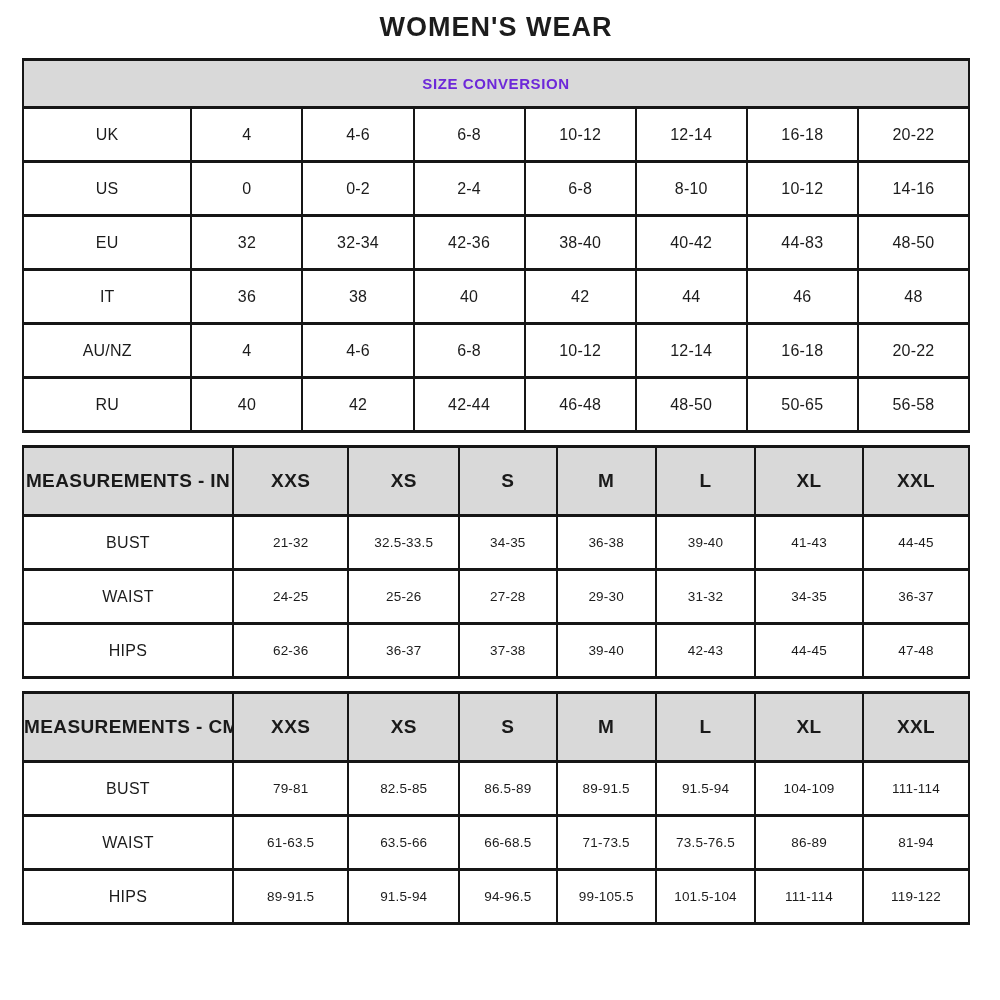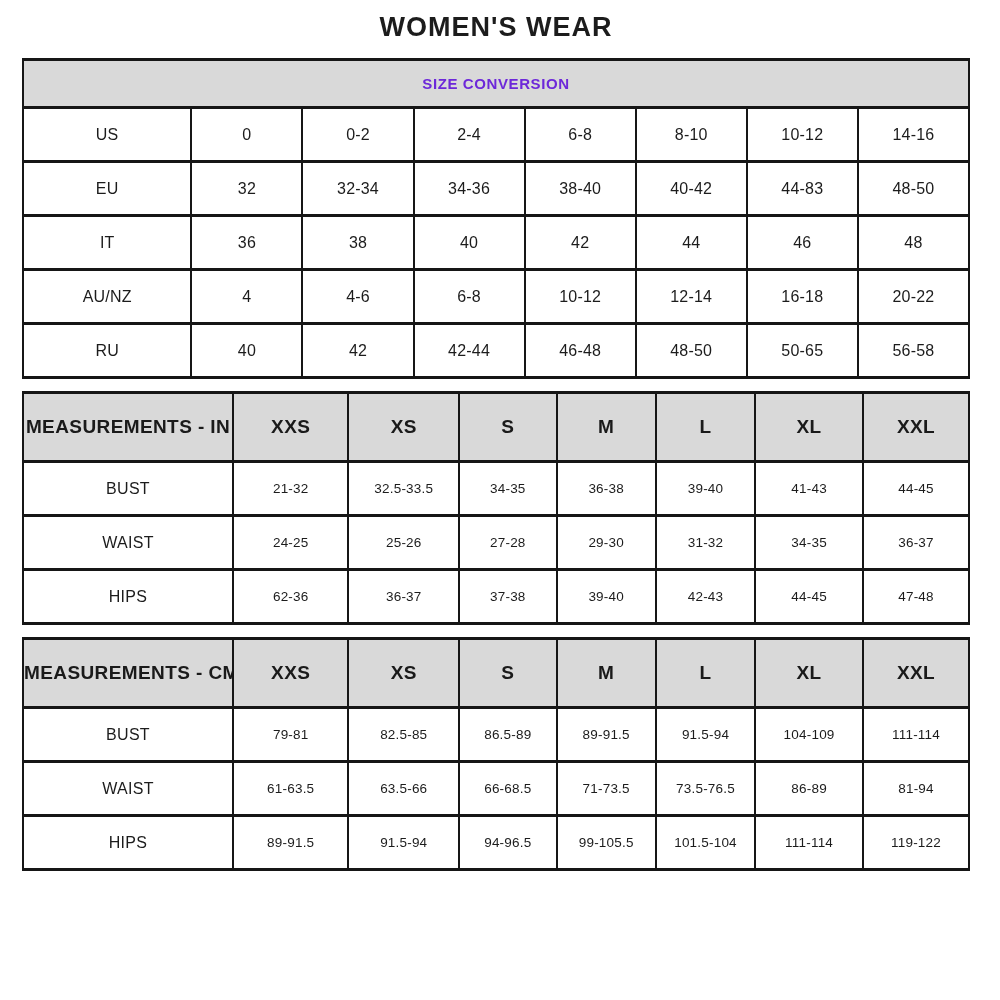--- a/index.html
+++ b/index.html
@@ -81,34 +81,44 @@
         <col style="width:11.743%">
       <col style="width:11.742%">
     </colgroup>
     <thead>
       <tr>
         <th class="banner" colspan="8">SIZE CONVERSION</th>
       </tr>
     </thead>
     <tbody>
         <tr>
+          <td class="label">UK</td>
+          <td class="val">4</td>
+          <td class="val">4-6</td>
+          <td class="val">6-8</td>
+          <td class="val">10-12</td>
+          <td class="val">12-14</td>
+          <td class="val">16-18</td>
+          <td class="val">20-22</td>
+        </tr>
+        <tr>
           <td class="label">US</td>
           <td class="val">0</td>
           <td class="val">0-2</td>
           <td class="val">2-4</td>
           <td class="val">6-8</td>
           <td class="val">8-10</td>
           <td class="val">10-12</td>
           <td class="val">14-16</td>
         </tr>
         <tr>
           <td class="label">EU</td>
           <td class="val">32</td>
           <td class="val">32-34</td>
-          <td class="val">34-36</td>
+          <td class="val">42-36</td>
           <td class="val">38-40</td>
           <td class="val">40-42</td>
           <td class="val">44-83</td>
           <td class="val">48-50</td>
         </tr>
         <tr>
           <td class="label">IT</td>
           <td class="val">36</td>
           <td class="val">38</td>
           <td class="val">40</td>

